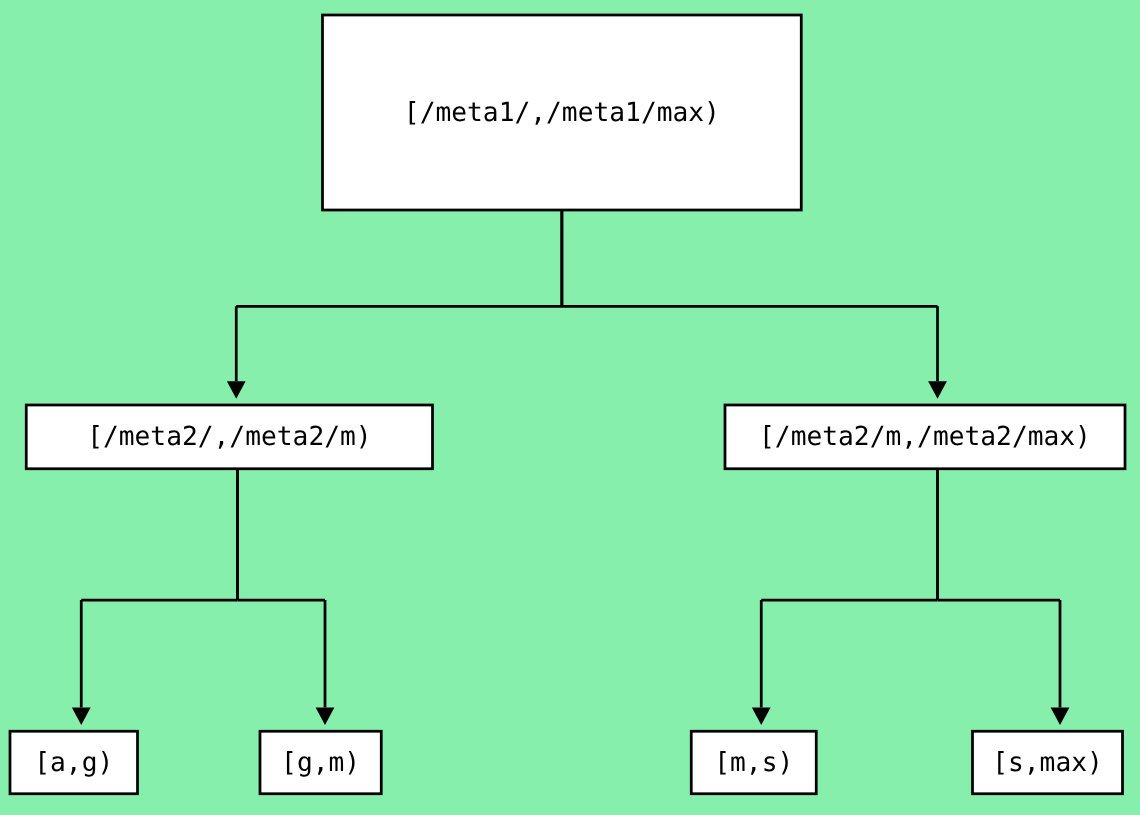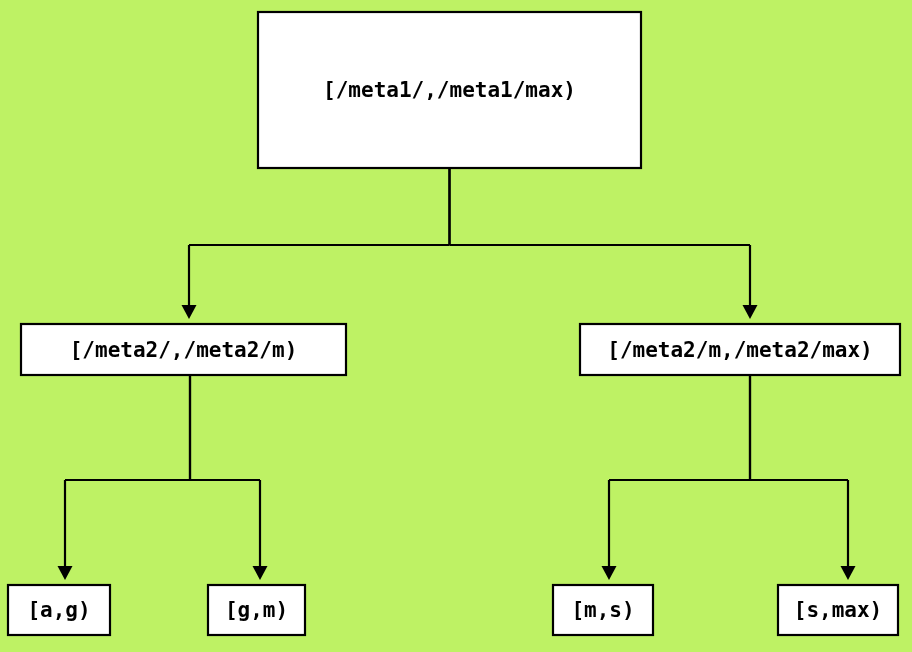--- a/index.html
+++ b/index.html
@@ -11,22 +11,21 @@
   body {
     width: 912px;
     height: 652px;
     overflow: hidden;
     font-family: "DejaVu Sans Mono", "Liberation Mono", monospace;
   }
   #diagram-root {
     position: relative;
     width: 912px;
     height: 652px;
-    background: #bef264;
-    font-weight: bold;
+    background: #86efac;
   }
   svg#tree-svg {
     position: absolute;
     top: 0;
     left: 0;
     width: 912px;
     height: 652px;
     display: block;
   }
   .node-box {

